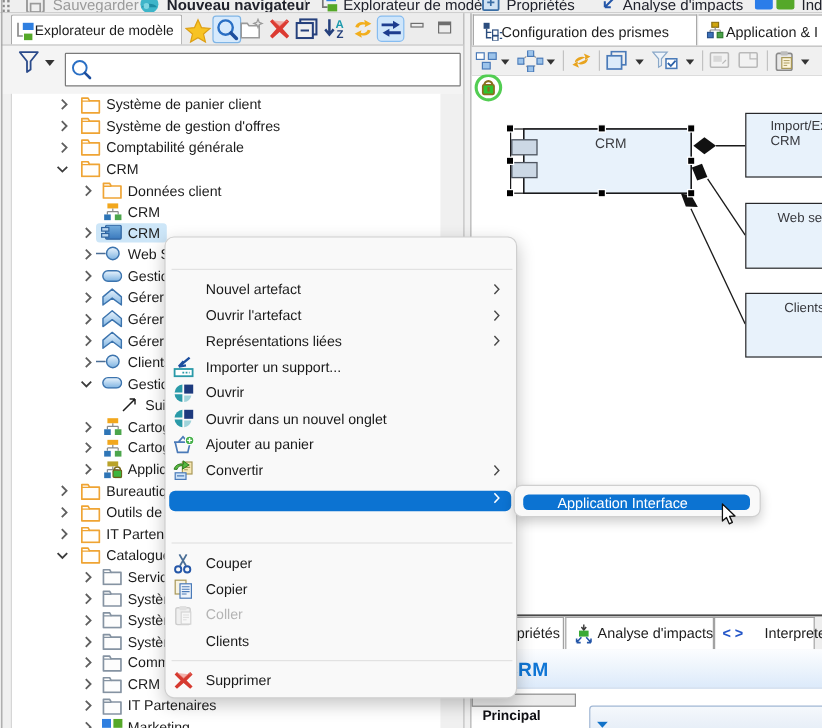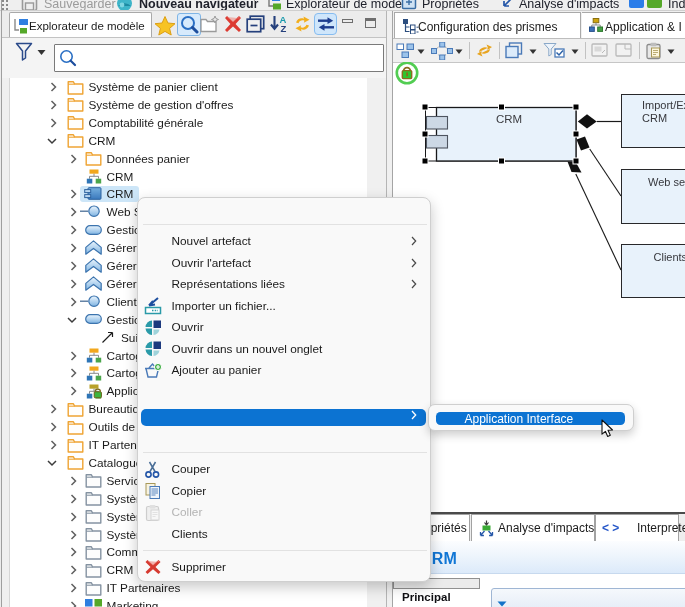--- a/index.html
+++ b/index.html
@@ -256,21 +256,21 @@
           </svg>
           <span class="lbl" style="left:87.5px">CRM</span>
         </div>
 <div class="trow" style="top:71.6px">
           <svg class="abs" style="left:69px;top:4px" width="7" height="10">
             <use href="#chevR"></use>
           </svg>
           <svg class="abs" style="left:84px;top:1.5px" width="17" height="15">
             <use href="#folderO"></use>
           </svg>
-          <span class="lbl" style="left:105.5px">Données panier</span>
+          <span class="lbl" style="left:105.5px">Données client</span>
         </div>
 <div class="trow" style="top:89.5px">
           <svg class="abs" style="left:84.5px;top:1.5px" width="16" height="15">
             <use href="#iorg"></use>
           </svg>
           <span class="lbl" style="left:105.5px">CRM</span>
         </div>
 <div class="trow" style="top:107.4px">
           <div class="tsel" style="left:79px;top:0.4px;width:59px;height:15.8px"></div>
           <svg class="abs" style="left:69px;top:4px" width="7" height="10">
@@ -656,21 +656,21 @@
         <svg class="abs" style="right:15px;top:5.5px" width="6" height="10">
           <path d="M1 1 L4.7 5 L1 9" stroke="#4a4a4a" stroke-width="1.2" fill="none"></path>
         </svg>
       </div>
  <div class="mi" style="top:97.2px">
         <svg class="ic" viewBox="0 0 18 18">
           <path d="M14 1 L5 8.5 M5 8.5 l6-1 M5 8.5 l4-4.5" stroke="#1d4e9e" stroke-width="2" fill="none"></path>
           <rect x="1.5" y="10.5" width="15" height="6" fill="#fff" stroke="#2a9aa8" stroke-width="1.5"></rect>
           <path d="M8 13.5 h6" stroke="#2a9aa8" stroke-width="1.6" stroke-dasharray="1.5 1.2"></path>
         </svg>
-        <span class="txt">Importer un fichier...</span>
+        <span class="txt">Importer un support...</span>
       </div>
  <div class="mi" style="top:118.7px">
         <svg class="ic" viewBox="0 0 18 18">
           <rect x="9.5" y="1.5" width="7.5" height="7.5" fill="#1d3a7e"></rect>
           <path d="M8 1.5 a7 7 0 0 0 -6.5 6.5 h6.5 Z" fill="#2a9aa8"></path>
           <path d="M1.5 9.5 a7 7 0 0 0 6.5 6.5 v-6.5 Z" fill="#2a9aa8"></path>
           <path d="M9.5 16 a7 7 0 0 0 6-5.5 h-6 Z" fill="#9fd3da"></path>
         </svg>
         <span class="txt">Ouvrir</span>
       </div>
@@ -684,20 +684,33 @@
         <span class="txt">Ouvrir dans un nouvel onglet</span>
       </div>
  <div class="mi" style="top:161.7px">
         <svg class="ic" viewBox="0 0 18 18">
           <path d="M2 6.5 L4 15 h8.5 l2-8.5 Z M1 6.5 h14.5 M5 6 l3.5-4 3.5 4" fill="none" stroke="#4a7ab8" stroke-width="1.4"></path>
           <circle cx="14" cy="5" r="3.6" fill="#45b049" stroke="#fff"></circle>
           <path d="M14 3 v4 M12 5 h4" stroke="#fff" stroke-width="1.2"></path>
         </svg>
         <span class="txt">Ajouter au panier</span>
       </div>
+ <div class="mi" style="top:183.2px">
+        <svg class="ic" viewBox="0 0 18 18">
+          <rect x="8" y="2" width="8" height="10" fill="#f7e9b8" stroke="#a89858"></rect>
+          <path d="M9.5 4.5 h5 M9.5 6.5 h5 M9.5 8.5 h3" stroke="#a89858" stroke-width=".9"></path>
+          <path d="M1 8 a6 6 0 0 1 8-4 l-0.5-3 5 3.5 -5.5 3.5 0.5-2.8 a4 4 0 0 0 -5 3 Z" fill="#58b840" stroke="#2e7a1e" stroke-width=".8"></path>
+          <rect x="2" y="11" width="9" height="5.5" fill="#cfe4f8" stroke="#4a7ab8"></rect>
+          <path d="M3.5 13.5 h6" stroke="#4a7ab8"></path>
+        </svg>
+        <span class="txt">Convertir</span>
+        <svg class="abs" style="right:15px;top:5.5px" width="6" height="10">
+          <path d="M1 1 L4.7 5 L1 9" stroke="#4a4a4a" stroke-width="1.2" fill="none"></path>
+        </svg>
+      </div>
  <div id="mhl"></div>
  <div class="mi" style="top:206.5px;color:#fff">
         <svg class="abs" style="right:15px;top:5.5px" width="6" height="10">
           <path d="M1 1 L4.7 5 L1 9" stroke="#fff" stroke-width="1.3" fill="none"></path>
         </svg>
       </div>
  <div class="msep" style="top:253.5px"></div>
  <div class="mi" style="top:260.7px">
         <svg class="ic" viewBox="0 0 18 18">
           <path d="M11.5 1 L6 10.5 M5.5 1 L11 10.5" stroke="#4a6e96" stroke-width="1.5"></path>

